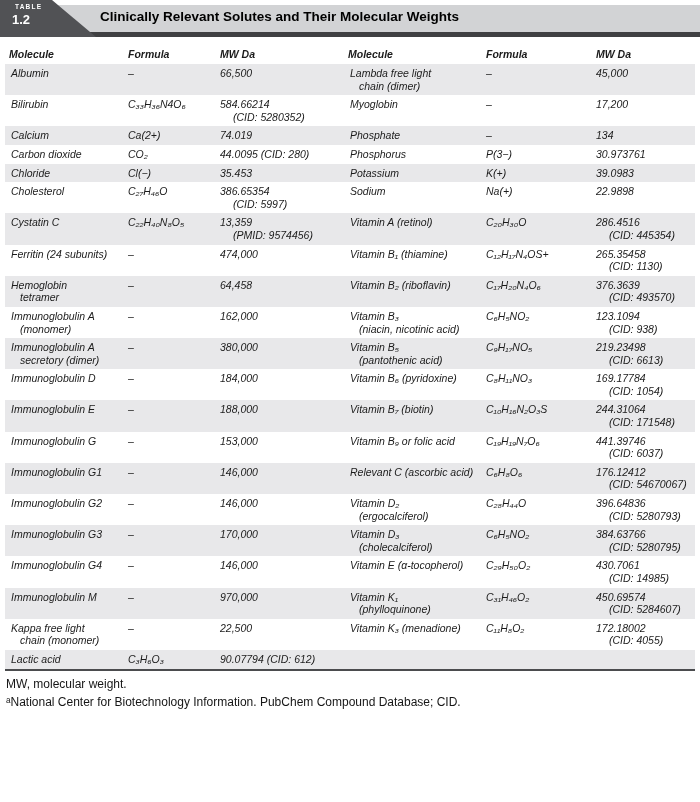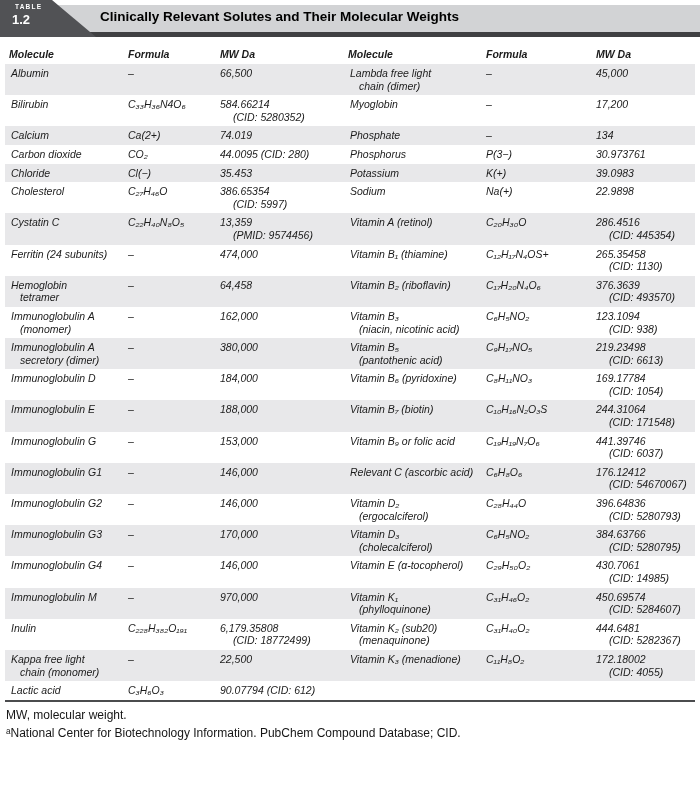--- a/index.html
+++ b/index.html
@@ -256,31 +256,20 @@
         <td class="c-mol">Immunoglobulin M</td>
         <td class="c-for">–</td>
         <td class="c-mw">970,000</td>
         <td class="c-mol">Vitamin K₁
 (phylloquinone)</td>
         <td class="c-for">C₃₁H₄₆O₂</td>
         <td class="c-mw">450.69574
 (CID: 5284607)</td>
       </tr>
       <tr>
-        <td class="c-mol">Inulin</td>
-        <td class="c-for">C₂₂₈H₃₈₂O₁₉₁</td>
-        <td class="c-mw">6,179.35808
-(CID: 18772499)</td>
-        <td class="c-mol">Vitamin K₂ (sub20)
-(menaquinone)</td>
-        <td class="c-for">C₃₁H₄₀O₂</td>
-        <td class="c-mw">444.6481
-(CID: 5282367)</td>
-      </tr>
-      <tr>
         <td class="c-mol">Kappa free light
 chain (monomer)</td>
         <td class="c-for">–</td>
         <td class="c-mw">22,500</td>
         <td class="c-mol">Vitamin K₃ (menadione)</td>
         <td class="c-for">C₁₁H₈O₂</td>
         <td class="c-mw">172.18002
 (CID: 4055)</td>
       </tr>
       <tr>

